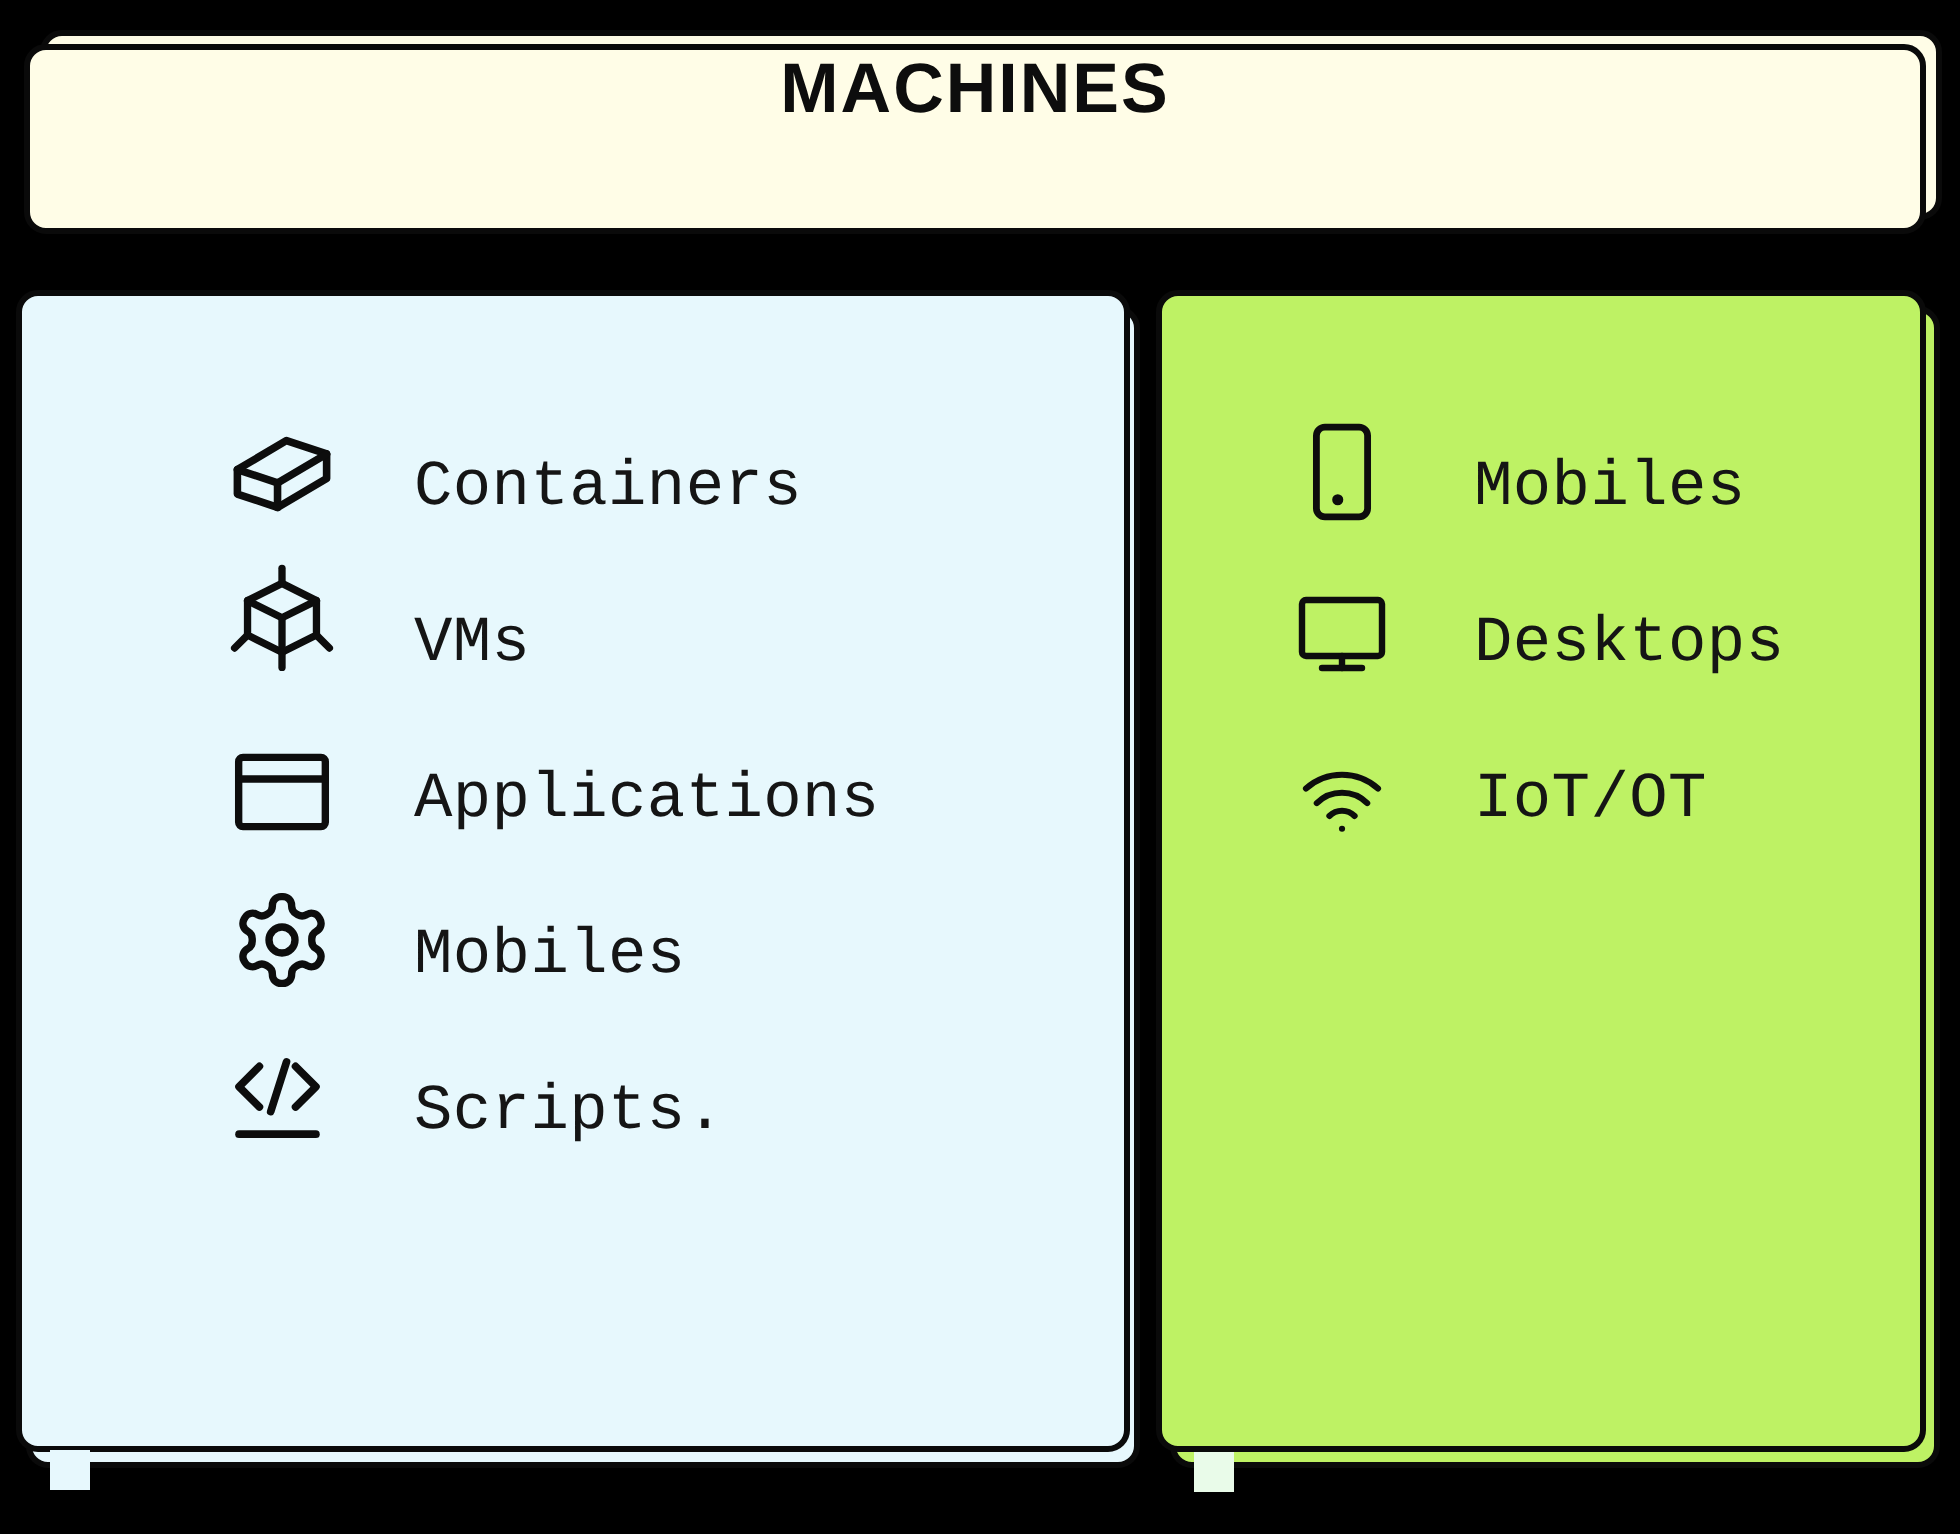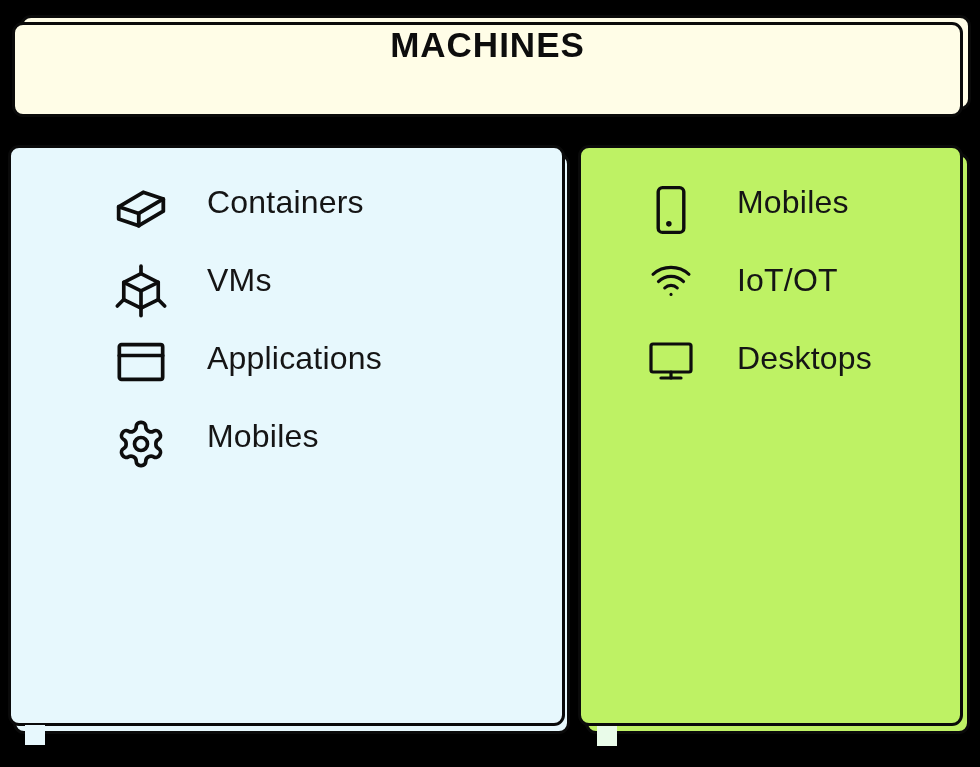--- a/index.html
+++ b/index.html
@@ -49,22 +49,23 @@
   .panel-left::before{ transform:translate(5px,8px); }
   .panel-right{
     left:578px;top:145px;width:379px;height:539px;
     background:#bef264;
     padding-top:36px;
   }
   .panel-right::before{ transform:translate(7px,8px); }
 
   .item{
     display:flex;
-    align-items:flex-start;
+    align-items:flex-end;
     height:78px;
+    font-family:Liberation Mono, monospace;
   }
   .item .ico{
     width:62px;
     display:flex;
     align-items:center;
     justify-content:center;
     flex:0 0 62px;
   }
   .panel-left .item .ico{ margin-left:99px; }
   .panel-right .item .ico{ margin-left:59px; }
@@ -134,54 +135,65 @@
     <span class="ico">
       <svg width="52" height="52" viewBox="0 0 24 24" stroke-width="1.7">
         <path d="M12.22 2h-.44a2 2 0 0 0-2 2v.18a2 2 0 0 1-1 1.73l-.43.25a2 2 0 0 1-2 0l-.15-.08a2 2 0 0 0-2.73.73l-.22.38a2 2 0 0 0 .73 2.73l.15.1a2 2 0 0 1 1 1.72v.51a2 2 0 0 1-1 1.74l-.15.09a2 2 0 0 0-.73 2.73l.22.38a2 2 0 0 0 2.73.73l.15-.08a2 2 0 0 1 2 0l.43.25a2 2 0 0 1 1 1.73V20a2 2 0 0 0 2 2h.44a2 2 0 0 0 2-2v-.18a2 2 0 0 1 1-1.73l.43-.25a2 2 0 0 1 2 0l.15.08a2 2 0 0 0 2.73-.73l.22-.39a2 2 0 0 0-.73-2.73l-.15-.08a2 2 0 0 1-1-1.74v-.5a2 2 0 0 1 1-1.74l.15-.09a2 2 0 0 0 .73-2.73l-.22-.38a2 2 0 0 0-2.73-.73l-.15.08a2 2 0 0 1-2 0l-.43-.25a2 2 0 0 1-1-1.73V4a2 2 0 0 0-2-2z"></path>
         <circle cx="12" cy="12" r="3"></circle>
       </svg>
     </span>
     <span class="label">Mobiles</span>
   </div>
 
 
+  <div class="item">
+    <span class="ico">
+      <svg width="52" height="50" viewBox="0 0 46 44" stroke-width="3.4">
+        <path d="M13 8 L4 17 L13 26"></path>
+        <path d="M29 8 L38 17 L29 26"></path>
+        <path d="M25 6 L18 28"></path>
+        <path d="M4 38 L38 38"></path>
+      </svg>
+    </span>
+    <span class="label">Scripts.</span>
+  </div>
 
 </div>
 
 <div class="card panel-right">
 
   <div class="item">
     <span class="ico">
       <svg width="32" height="52" viewBox="0 0 30 48" stroke-width="3.2">
         <rect x="3" y="3" width="24" height="42" rx="4"></rect>
         <circle cx="13" cy="37" r="1" fill="#0d0d0d"></circle>
       </svg>
     </span>
     <span class="label">Mobiles</span>
   </div>
 
   <div class="item">
     <span class="ico">
+      <svg width="48" height="44" viewBox="0 0 48 44" stroke-width="3.2">
+        <rect x="4" y="4" width="40" height="28" rx="2"></rect>
+        <path d="M24 32 L24 38"></path>
+        <path d="M14 38 L34 38"></path>
+      </svg>
+    </span>
+    <span class="label">Desktops</span>
+  </div>
+
+  <div class="item">
+    <span class="ico">
       <svg width="44" height="36" viewBox="0 0 24 20" stroke-width="1.7">
         <path d="M12 18h.01"></path>
         <path d="M2 6.82a15 15 0 0 1 20 0"></path>
         <path d="M5 10.859a10 10 0 0 1 14 0"></path>
         <path d="M8.5 14.429a5 5 0 0 1 7 0"></path>
       </svg>
     </span>
     <span class="label">IoT/OT</span>
   </div>
 
-  <div class="item">
-    <span class="ico">
-      <svg width="48" height="44" viewBox="0 0 48 44" stroke-width="3.2">
-        <rect x="4" y="4" width="40" height="28" rx="2"></rect>
-        <path d="M24 32 L24 38"></path>
-        <path d="M14 38 L34 38"></path>
-      </svg>
-    </span>
-    <span class="label">Desktops</span>
-  </div>
-
 </div>
 
 <div class="swatch swatch-machines"></div>
 <div class="swatch swatch-devices"></div>
 
 </body></html>

